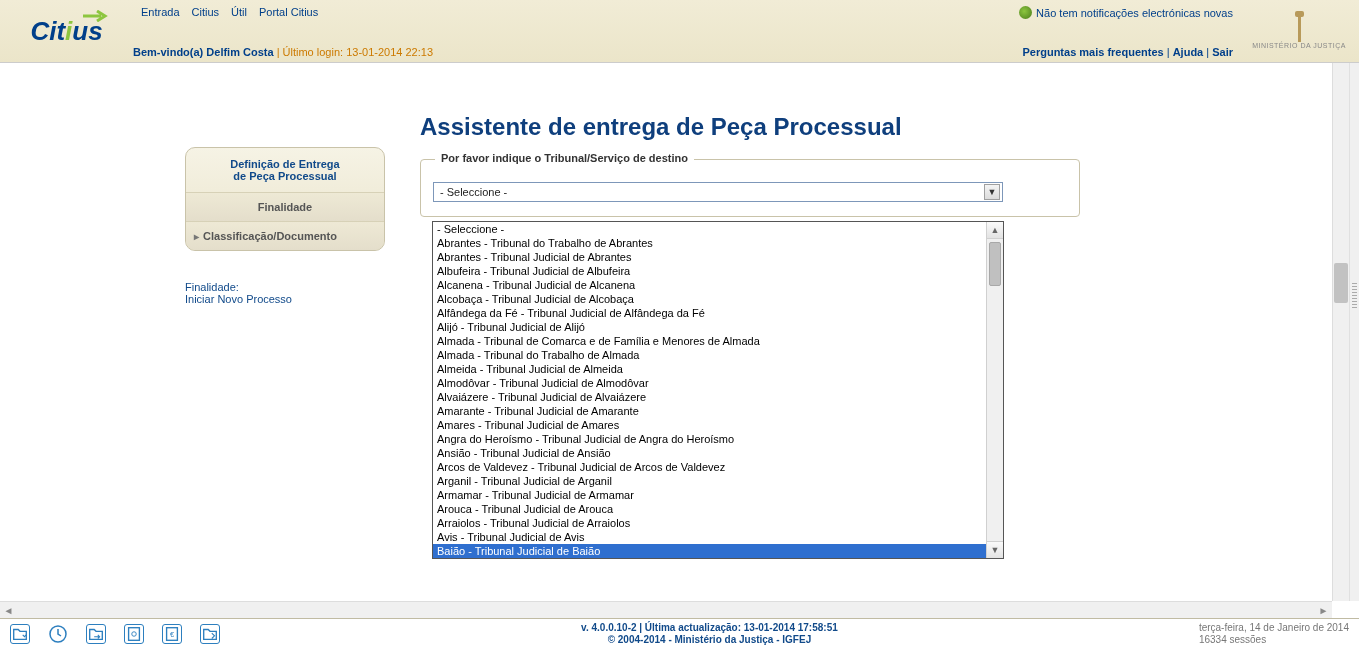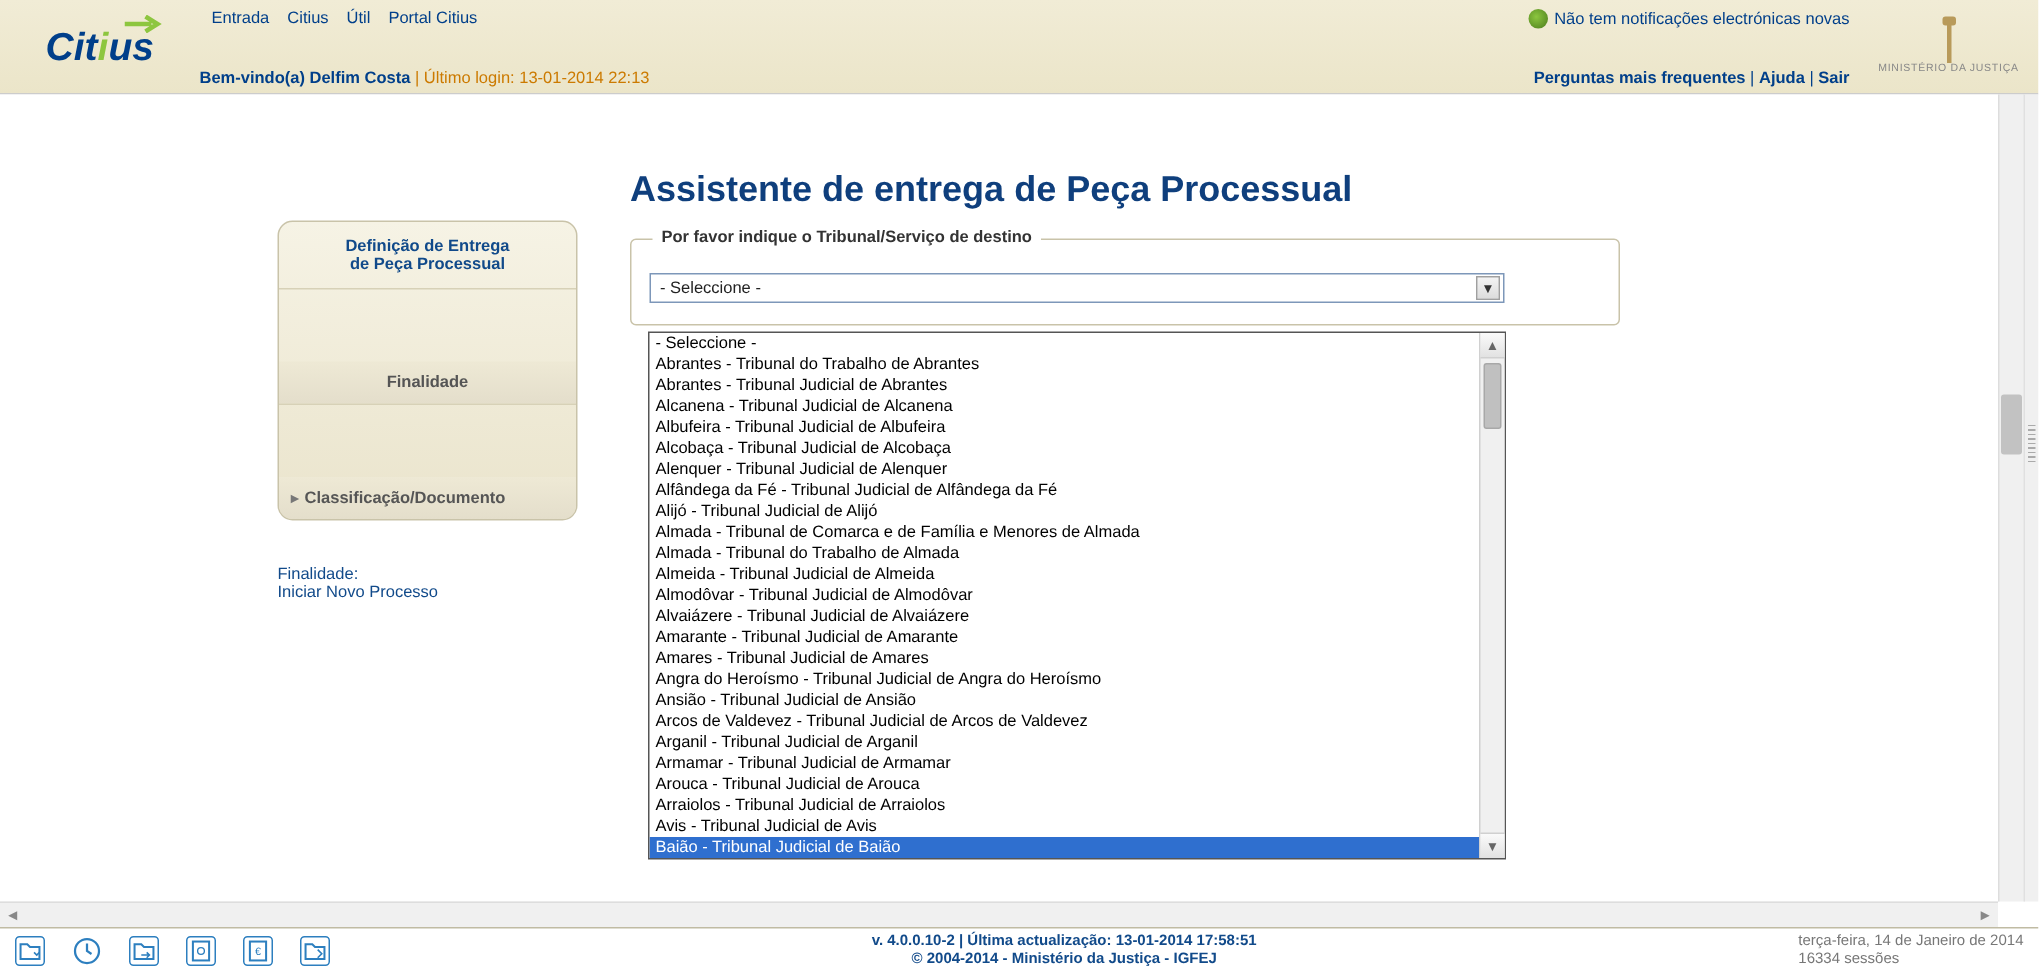--- a/index.html
+++ b/index.html
@@ -195,21 +195,20 @@
   }
   .step-item.sub {
     background: linear-gradient(to bottom, #eee9d5, #e4decb);
     font-weight: bold;
     color: #555;
     display: flex;
     align-items: center;
     gap: 4px;
     justify-content: flex-start;
     padding: 8px 8px;
-    margin-top: 48px;
   }
   .step-item.sub:last-child { border-bottom: none; }
   .step-item.sub .chev {
     font-size: 10px;
     color: #777;
   }
   .sidebar-info {
     margin-top: 30px;
     font-size: 11px;
   }
@@ -439,24 +438,23 @@
         <span class="arrow">▼</span>
       </div>
     </div>
   </div>
 
   <div class="dropdown">
     <div class="options" id="dd-options">
         <div class="opt">- Seleccione -</div>
         <div class="opt">Abrantes - Tribunal do Trabalho de Abrantes</div>
         <div class="opt">Abrantes - Tribunal Judicial de Abrantes</div>
+        <div class="opt">Albufeira - Tribunal Judicial de Albufeira</div>
         <div class="opt">Alcanena - Tribunal Judicial de Alcanena</div>
-        <div class="opt">Albufeira - Tribunal Judicial de Albufeira</div>
         <div class="opt">Alcobaça - Tribunal Judicial de Alcobaça</div>
-        <div class="opt">Alenquer - Tribunal Judicial de Alenquer</div>
         <div class="opt">Alfândega da Fé - Tribunal Judicial de Alfândega da Fé</div>
         <div class="opt">Alijó - Tribunal Judicial de Alijó</div>
         <div class="opt">Almada - Tribunal de Comarca e de Família e Menores de Almada</div>
         <div class="opt">Almada - Tribunal do Trabalho de Almada</div>
         <div class="opt">Almeida - Tribunal Judicial de Almeida</div>
         <div class="opt">Almodôvar - Tribunal Judicial de Almodôvar</div>
         <div class="opt">Alvaiázere - Tribunal Judicial de Alvaiázere</div>
         <div class="opt">Amarante - Tribunal Judicial de Amarante</div>
         <div class="opt">Amares - Tribunal Judicial de Amares</div>
         <div class="opt">Angra do Heroísmo - Tribunal Judicial de Angra do Heroísmo</div>

